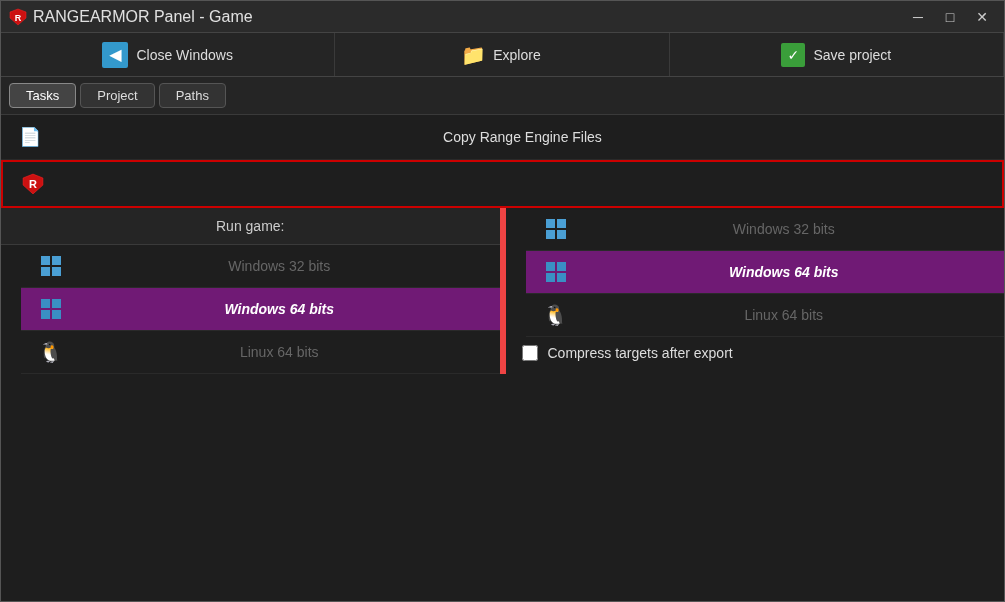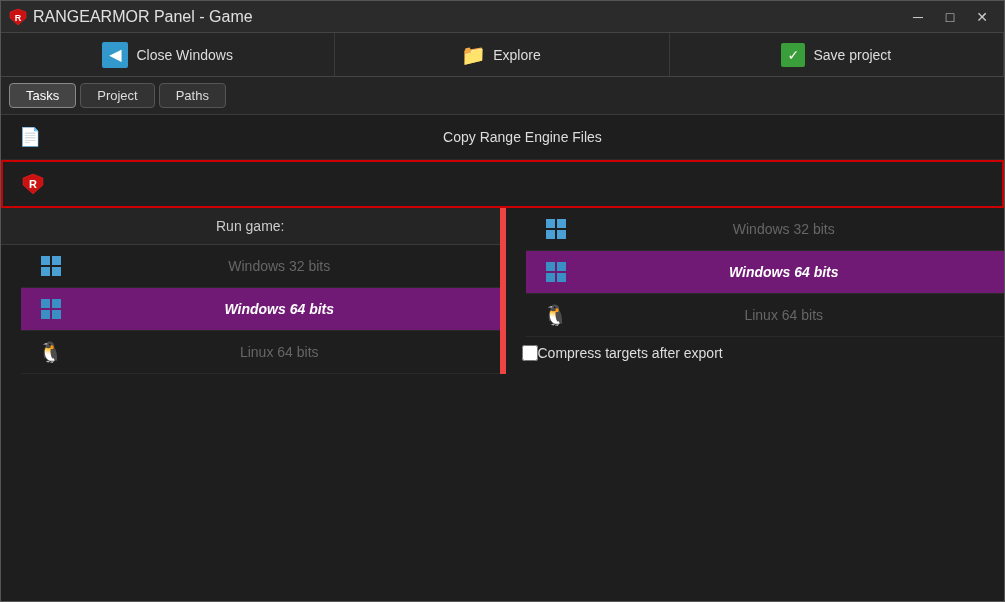--- a/index.html
+++ b/index.html
@@ -207,20 +207,21 @@
     .win-icon svg {
       width: 22px;
       height: 22px;
     }
 
     
     .checkbox-row {
       display: flex;
       align-items: center;
       padding: 8px 16px;
+      gap: 10px;
       cursor: pointer;
     }
     .checkbox-row input[type="checkbox"] {
       width: 16px;
       height: 16px;
       cursor: pointer;
     }
     .checkbox-label {
       font-size: 14px;
       color: #ddd;

